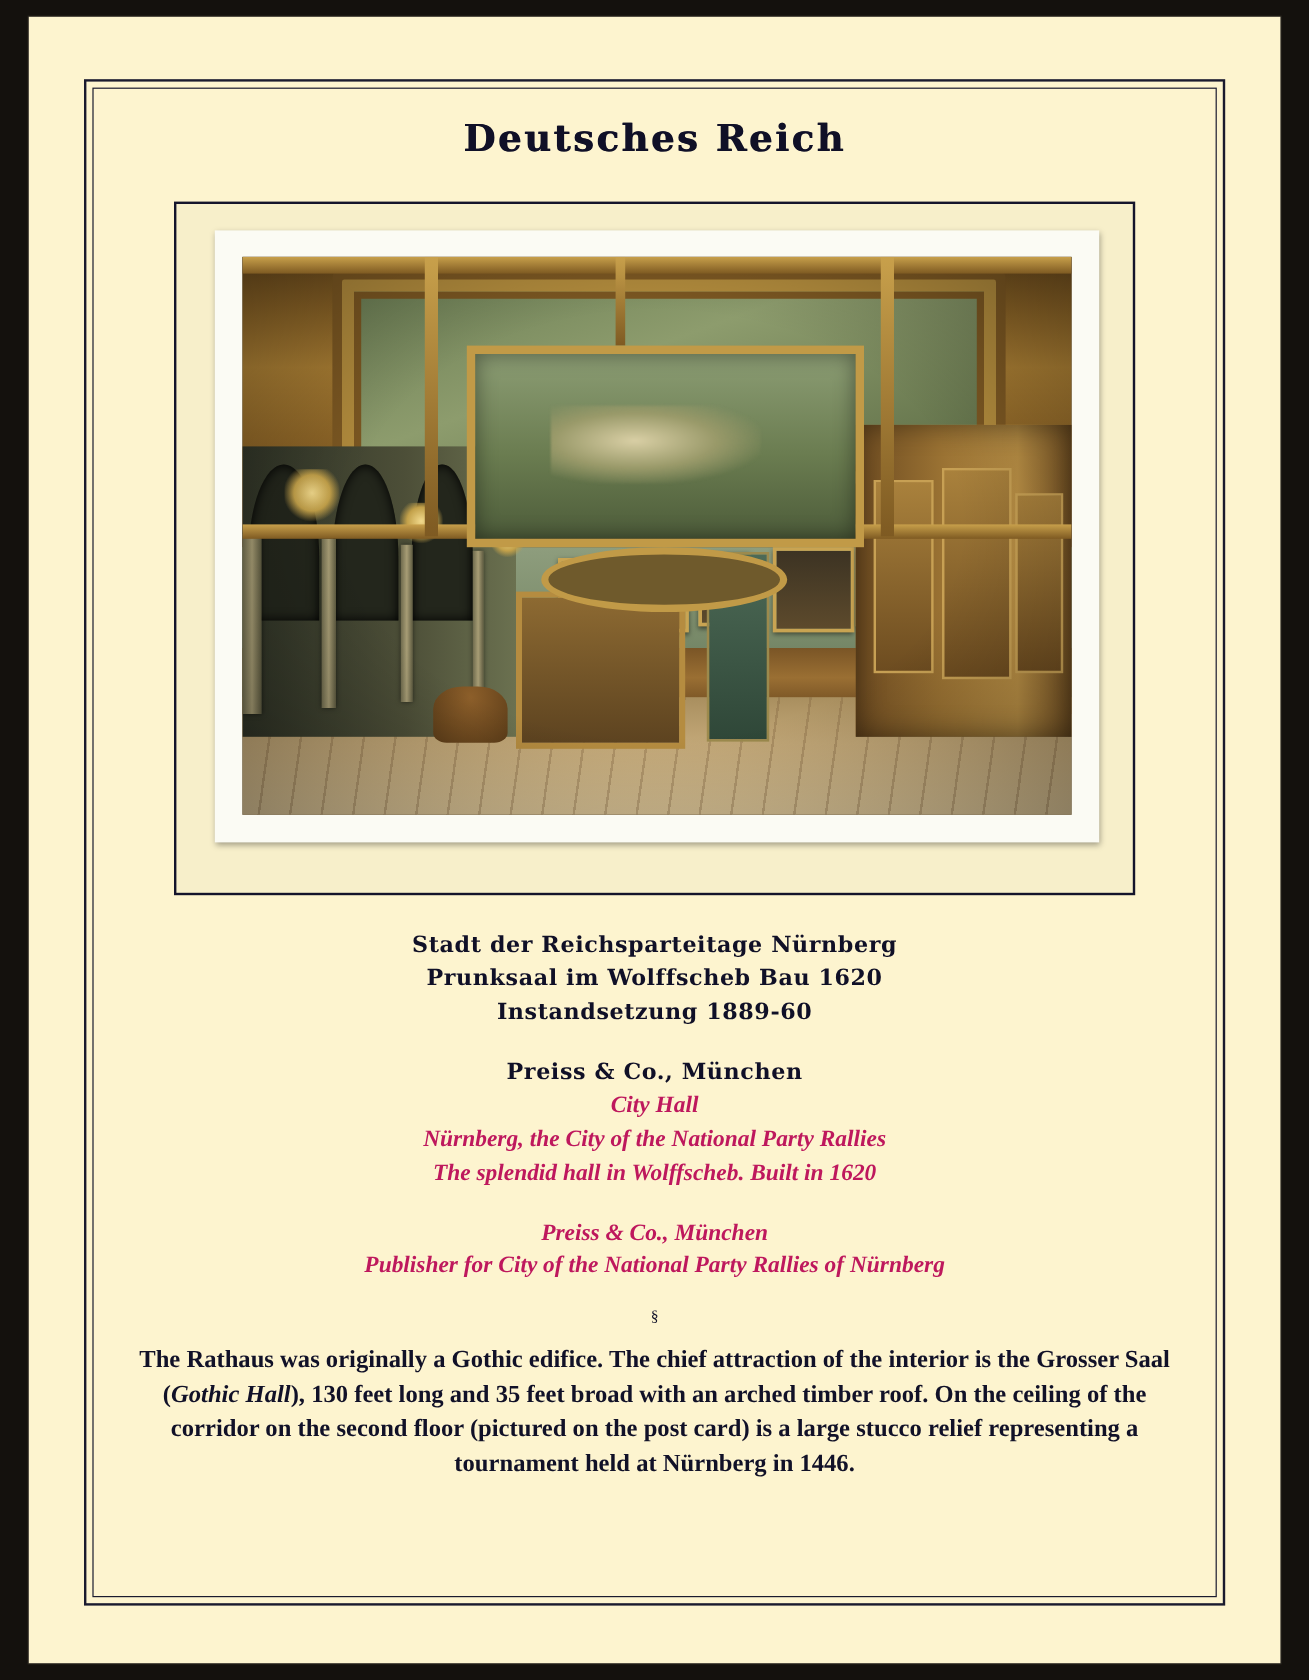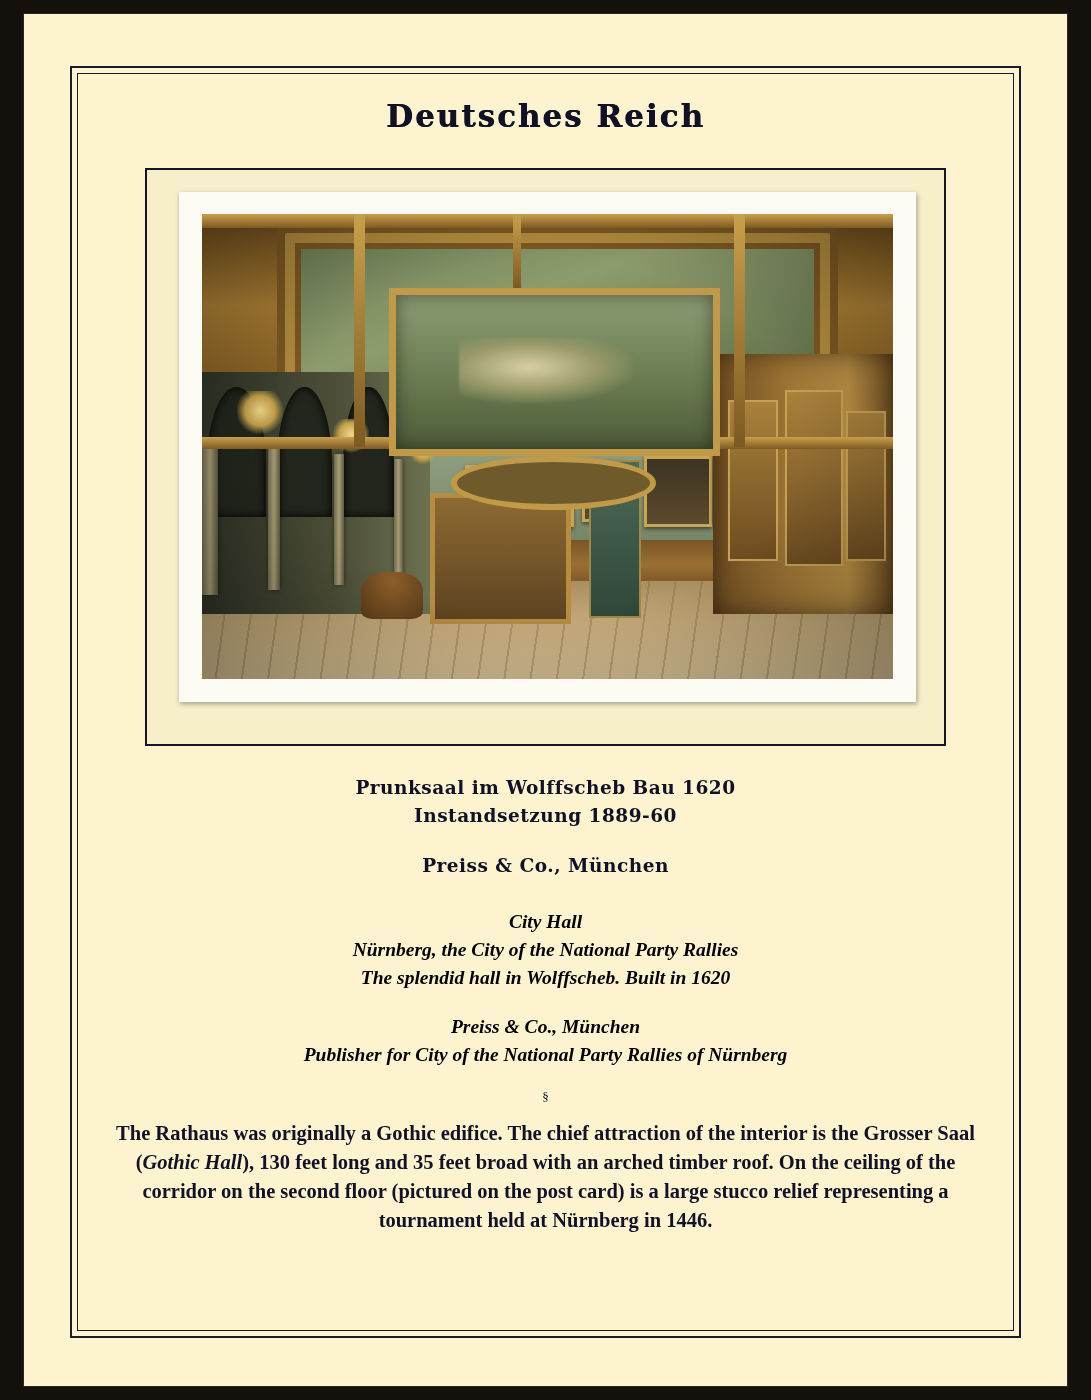--- a/index.html
+++ b/index.html
@@ -232,24 +232,23 @@
     font-weight: bold;
     color: #101027;
     font-size: 18.5px;
     line-height: 1.52;
     letter-spacing: 0.3px;
   }
   .cap-german .pub {
     margin-top: 22px;
   }
   .cap-english {
-    margin-top: 28px;
     font-style: italic;
     font-weight: bold;
-    color: #000000;
+    color: #be185d;
     font-size: 19.5px;
     line-height: 1.42;
   }
   .cap-english .pub2 {
     margin-top: 22px;
   }
   .section-mark {
     margin-top: 20px;
     font-size: 13px;
     color: #13132b;
@@ -326,20 +325,21 @@
                 <div class="right-panel" style="left:74%;top:22%;width:20%;height:56%;"></div>
               </div>
 
               <div class="vignette"></div>
             </div>
           </div>
         </div>
       </div>
 
       <div class="cap-german">
+        <div class="fraktur">Stadt der Reichsparteitage Nürnberg</div>
         <div class="fraktur">Prunksaal im Wolffscheb Bau 1620</div>
         <div class="fraktur">Instandsetzung 1889-60</div>
         <div class="pub fraktur">Preiss &amp; Co., München</div>
       </div>
 
       <div class="cap-english">
         <div>City Hall</div>
         <div>Nürnberg, the City of the National Party Rallies</div>
         <div>The splendid hall in Wolffscheb.  Built in 1620</div>
         <div class="pub2">Preiss &amp; Co., München</div>

